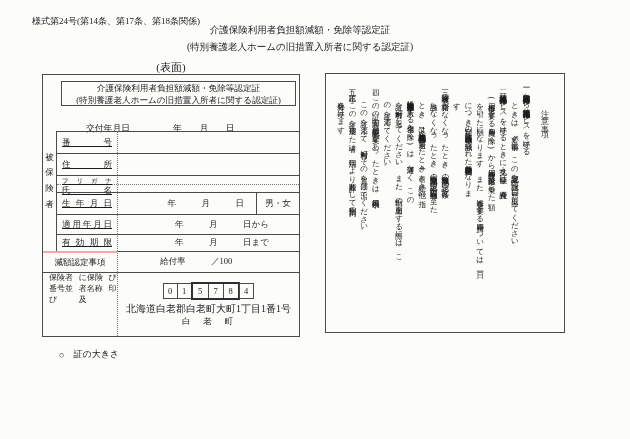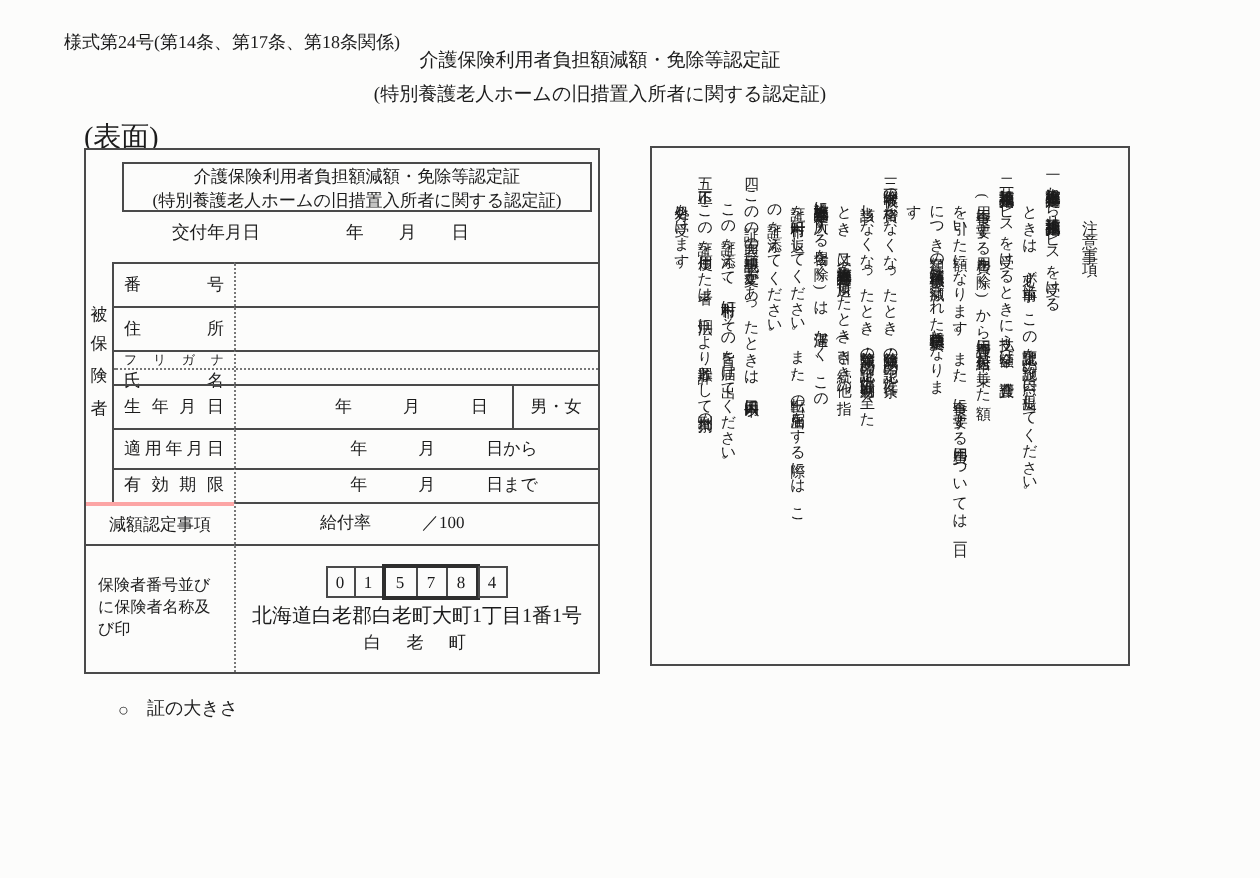--- a/index.html
+++ b/index.html
@@ -5,64 +5,64 @@
   * { margin:0; padding:0; box-sizing:border-box; }
   html,body { background:#e9e9e9; }
   .page {
     position:relative; width:630px; height:439px;
     background:#fcfcfb; color:#1b1b1b; overflow:hidden;
     font-family:"Liberation Serif","DejaVu Serif",serif;
   }
   .form-no { position:absolute; left:32px; top:15px; font-size:9px; }
   .main-title { position:absolute; left:0; top:24px; width:600px; text-align:center; font-size:9.5px; }
   .main-subtitle { position:absolute; left:0; top:41px; width:600px; text-align:center; font-size:9.5px; }
-  .side-label { position:absolute; font-size:14px; text-align:left; }
+  .side-label { position:absolute; font-size:11px; text-align:center; }
   .front-side { left:42px; width:258px; top:60px; }
   .back-side  { left:325px; width:240px; top:75px;font-weight:bold; }
 
   
   .card { position:absolute; border:1px solid #4a4a4a; background:#fcfcfb; }
   .front-card { left:42px; top:74px; width:258px; height:263px; }
   .title-box {
     position:absolute; left:18px; top:6px; width:235px; height:25px;
     border:1px solid #4a4a4a; text-align:center; font-size:8.6px; line-height:11.5px; padding-top:1px;
   }
-  .issue-row { position:absolute; top:36px; left:0; width:100%; height:12px; font-size:8.8px; }
+  .issue-row { position:absolute; top:48px; left:0; width:100%; height:12px; font-size:8.8px; }
   .issue-label { position:absolute; left:43px; }
   .issue-value { position:absolute; left:130px; }
 
   .ftable {
     position:absolute; left:0; right:0; top:56px; bottom:0;
     display:grid;
     grid-template-columns:14px 60px 1fr;
     grid-template-rows:22px 22px 17px 22px 20px 17px 21px 1fr;
     font-size:8.5px;
   }
   .vlabel {
     grid-column:1; grid-row:1 / span 6;
     border-right:1px solid #4a4a4a;
     writing-mode:vertical-rl; letter-spacing:16px; padding-top:14px;
     font-size:8.5px; line-height:13px; text-align:start;
   }
   .lcell { grid-column:2; border-top:1px solid #4a4a4a; padding:0 5px; display:flex; flex-direction:column; justify-content:center; }
   .vcell { grid-column:3; border-top:1px solid #4a4a4a; border-left:1px dotted #777; display:flex; align-items:center; }
-  .jl { text-align:justify; text-align-last:justify; width:100%; }
+  .jl { text-align:justify; text-align-last:justify; width:100%;text-decoration:underline; }
   .split { padding:0; justify-content:flex-start; }
   .split .sub1 { height:9px; border-bottom:1px dotted #777; font-size:6.5px; line-height:9px; padding:0 5px; }
   .split .sub2 { flex:1; display:flex; align-items:center; padding:0 5px; }
   .vsplit { padding:0; flex-direction:column; align-items:stretch; }
   .vsplit .sub1 { height:9px; border-bottom:1px dotted #777; }
   .vsplit .sub2 { flex:1; }
   .dateval { flex:1; text-align:right; padding-right:12px; }
   .dateval2 { flex:1; text-align:right; padding-right:30px; }
   .sex { width:43px; align-self:stretch; border-left:1px solid #4a4a4a; display:flex; align-items:center; justify-content:center; }
   .birthwrap { flex:1; display:flex; align-items:center; align-self:stretch; }
   .span2 { grid-column:1 / span 2; border-top:2px solid #fca5a5; display:flex; align-items:center; justify-content:center; text-align:center; }
   .redval { padding-left:42px; }
-  .inslabel { grid-column:1 / span 2; border-top:1px solid #4a4a4a; display:flex; flex-direction:column; justify-content:center; padding-left:6px; font-size:8px; line-height:10.8px; }
+  .inslabel { grid-column:1 / span 2; border-top:1px solid #4a4a4a; display:flex; flex-direction:row; justify-content:center; padding-left:6px; font-size:8px; line-height:10.8px; }
   .insval { grid-column:3; border-top:1px solid #4a4a4a; border-left:1px dotted #777; display:flex; flex-direction:column; align-items:center; justify-content:center; }
   .digits { display:flex; align-items:center; margin-bottom:3px; }
   .dcell {
     width:15px; height:16px; border:1px solid #4a4a4a; margin-left:-1px;
     display:flex; align-items:center; justify-content:center; font-size:8.5px; background:#fcfcfb;
   }
   .dgroup { display:flex; border:2px solid #2e2e2e; margin-left:-1px; }
   .dgroup .dcell { border:none; border-left:1px solid #4a4a4a; margin:0; height:14px; }
   .dgroup .dcell:first-child { border-left:none; }
   .addr { font-size:10px; line-height:12px; }

